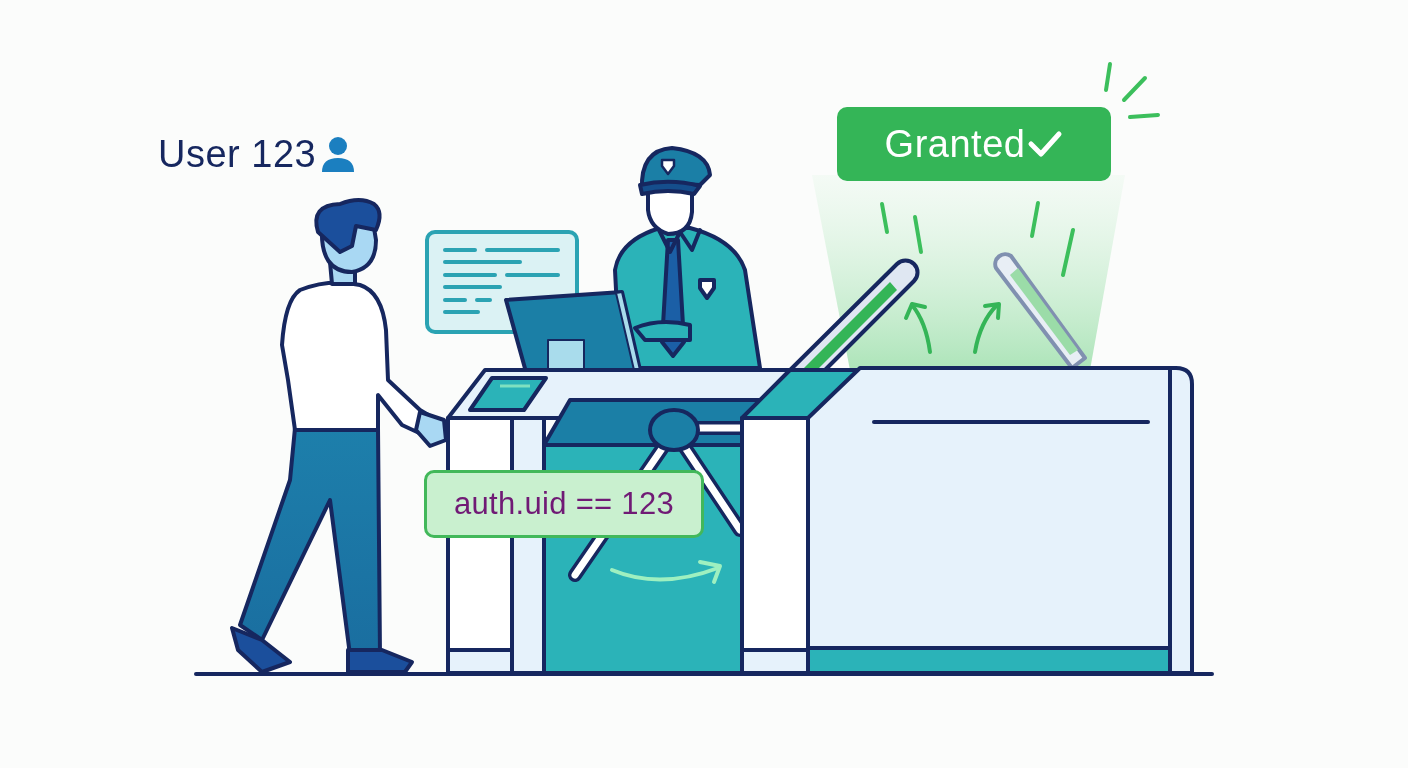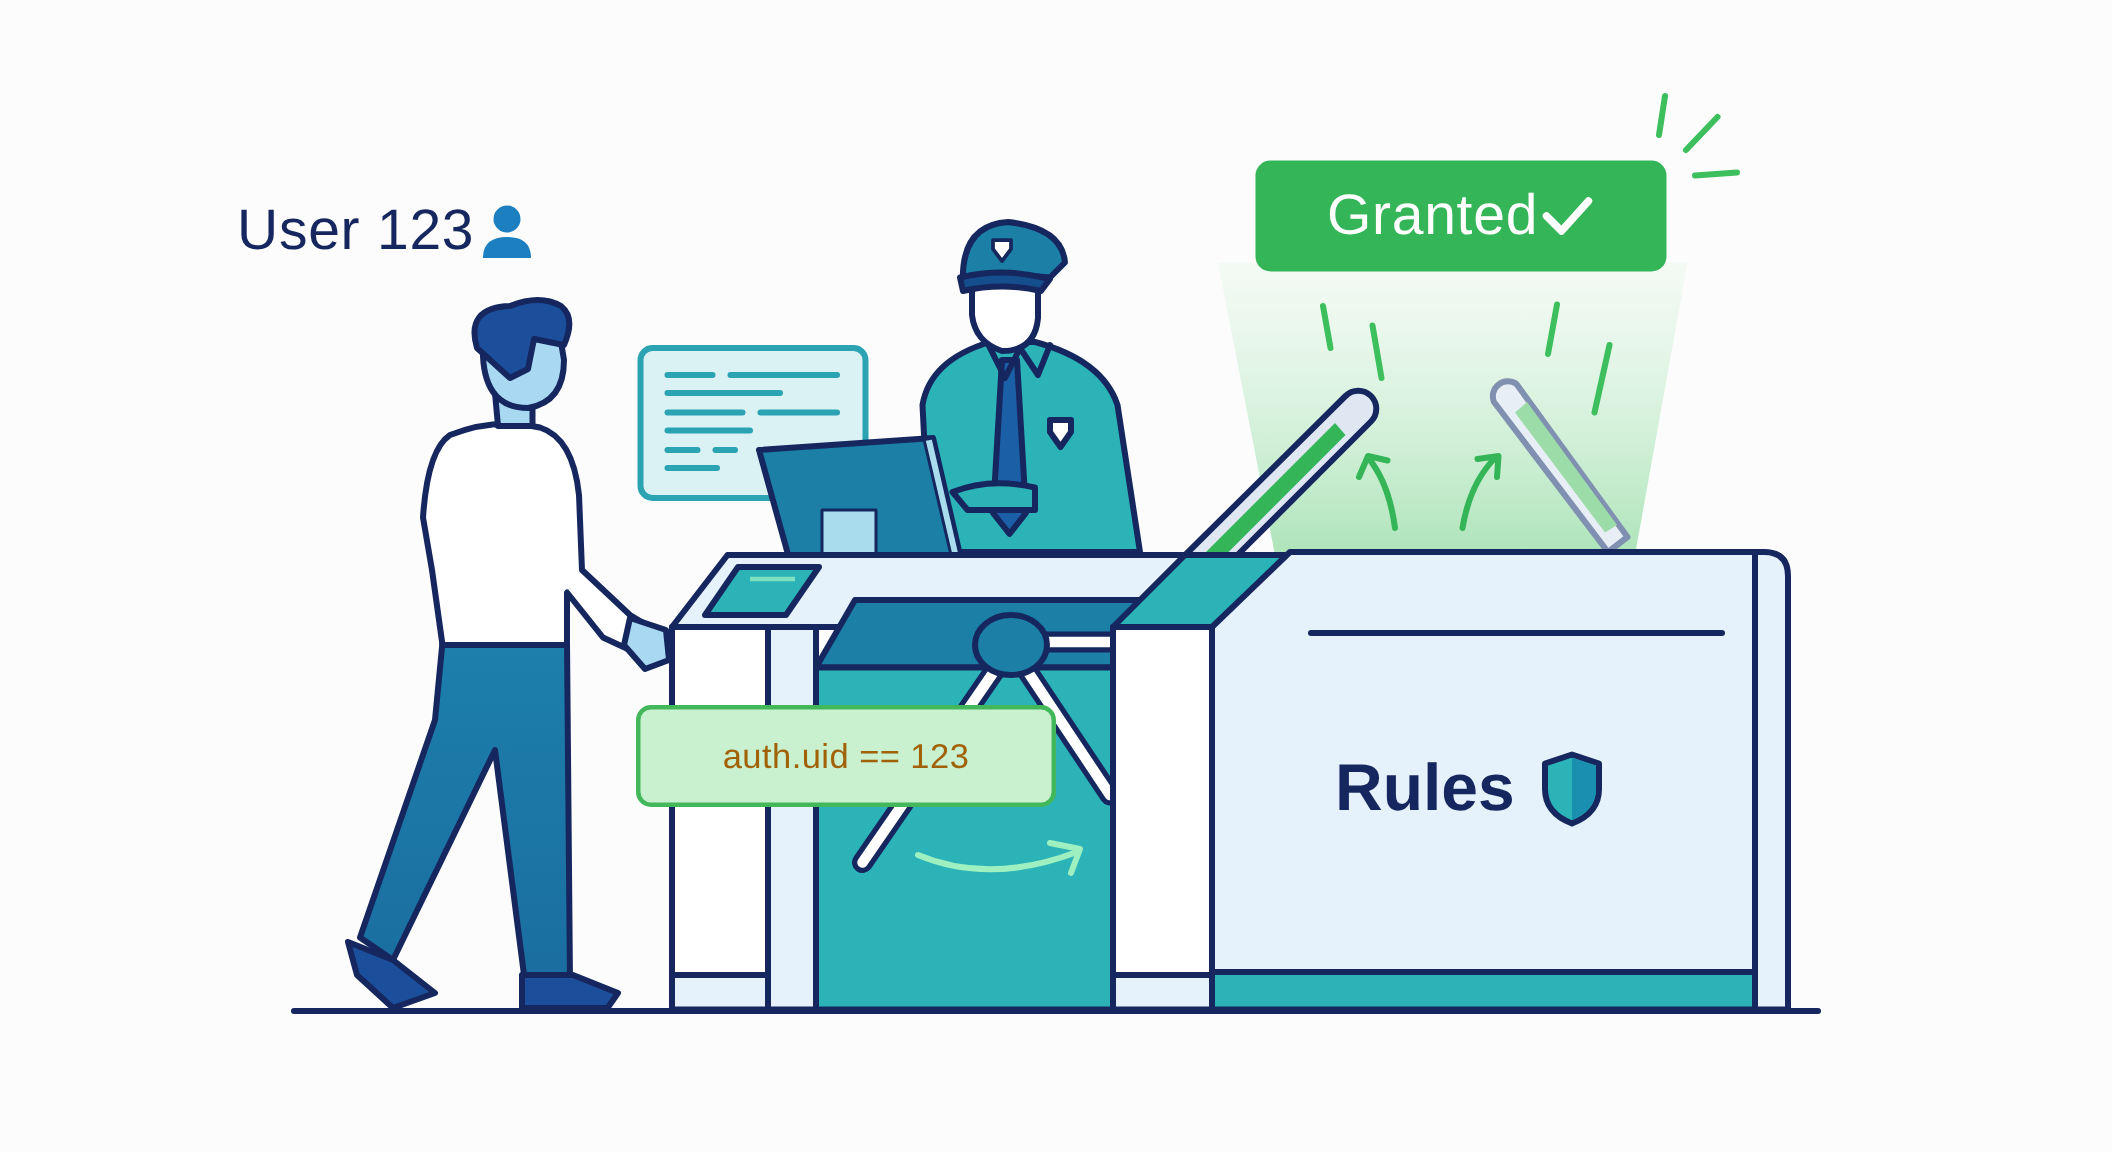--- a/index.html
+++ b/index.html
@@ -3,21 +3,21 @@
   <meta charset="utf-8">
   <style>
     html, body { margin: 0; padding: 0; background: #fbfcfb; }
     body { width: 1408px; height: 768px; overflow: hidden; position: relative; font-family: "Liberation Sans", "DejaVu Sans", sans-serif; }
     .stage { position: absolute; left: 0; top: 0; width: 1408px; height: 768px; }
     .label-user { position: absolute; left: 158px; top: 133px; display: flex; align-items: center; gap: 4px; }
     .label-user-text { font-size: 38px; font-weight: 500; color: #16275f; letter-spacing: 0.5px; }
     .granted-badge { position: absolute; left: 837px; top: 107px; width: 274px; height: 74px; background: #34b557; border-radius: 10px; display: flex; align-items: center; justify-content: center; gap: 2px; box-sizing: border-box; }
     .granted-text { font-size: 38px; color: #ffffff; letter-spacing: 0.5px; }
     .auth-chip { position: absolute; left: 424px; top: 470px; width: 280px; height: 68px; background: #c9f0cf; border: 3px solid #42b85a; border-radius: 10px; box-sizing: border-box; display: flex; align-items: center; justify-content: center; }
-    .auth-text { font-size: 23px; color: #a16207; letter-spacing: 0.3px; }
+    .auth-text { font-size: 31px; color: #701a75; letter-spacing: 0.3px; }
     .rules-label { position: absolute; left: 890px; top: 500px; display: flex; align-items: center; gap: 16px; }
     .rules-text { font-size: 44px; font-weight: 700; color: #16275f; }
   </style>
 </head>
 <body>
 
 <div class="stage">
   <svg width="1408" height="768" viewBox="0 0 1408 768">
     <defs>
       <linearGradient id="beam" x1="0" y1="0" x2="0" y2="1">
@@ -177,20 +177,13 @@
       <path d="M4 15 L14 25 L32 5" fill="none" stroke="#ffffff" stroke-width="5" stroke-linecap="round" stroke-linejoin="round"></path>
     </svg>
   </div>
 
   
   <div class="auth-chip">
     <span class="auth-text">auth.uid == 123</span>
   </div>
 
   
-  <div class="rules-label">
-    <span class="rules-text">Rules</span>
-    <svg width="44" height="52" viewBox="0 0 44 52">
-      <path d="M22 3 L40 9 L40 26 Q40 42 22 49 Q4 42 4 26 L4 9 Z" fill="#2bb3b8" stroke="#16275f" stroke-width="4" stroke-linejoin="round"></path>
-      <path d="M22 5 L38 10.5 L38 26 Q38 40 22 46.5 Z" fill="#1b8fb0"></path>
-    </svg>
-  </div>
 </div>
 
 </body></html>

